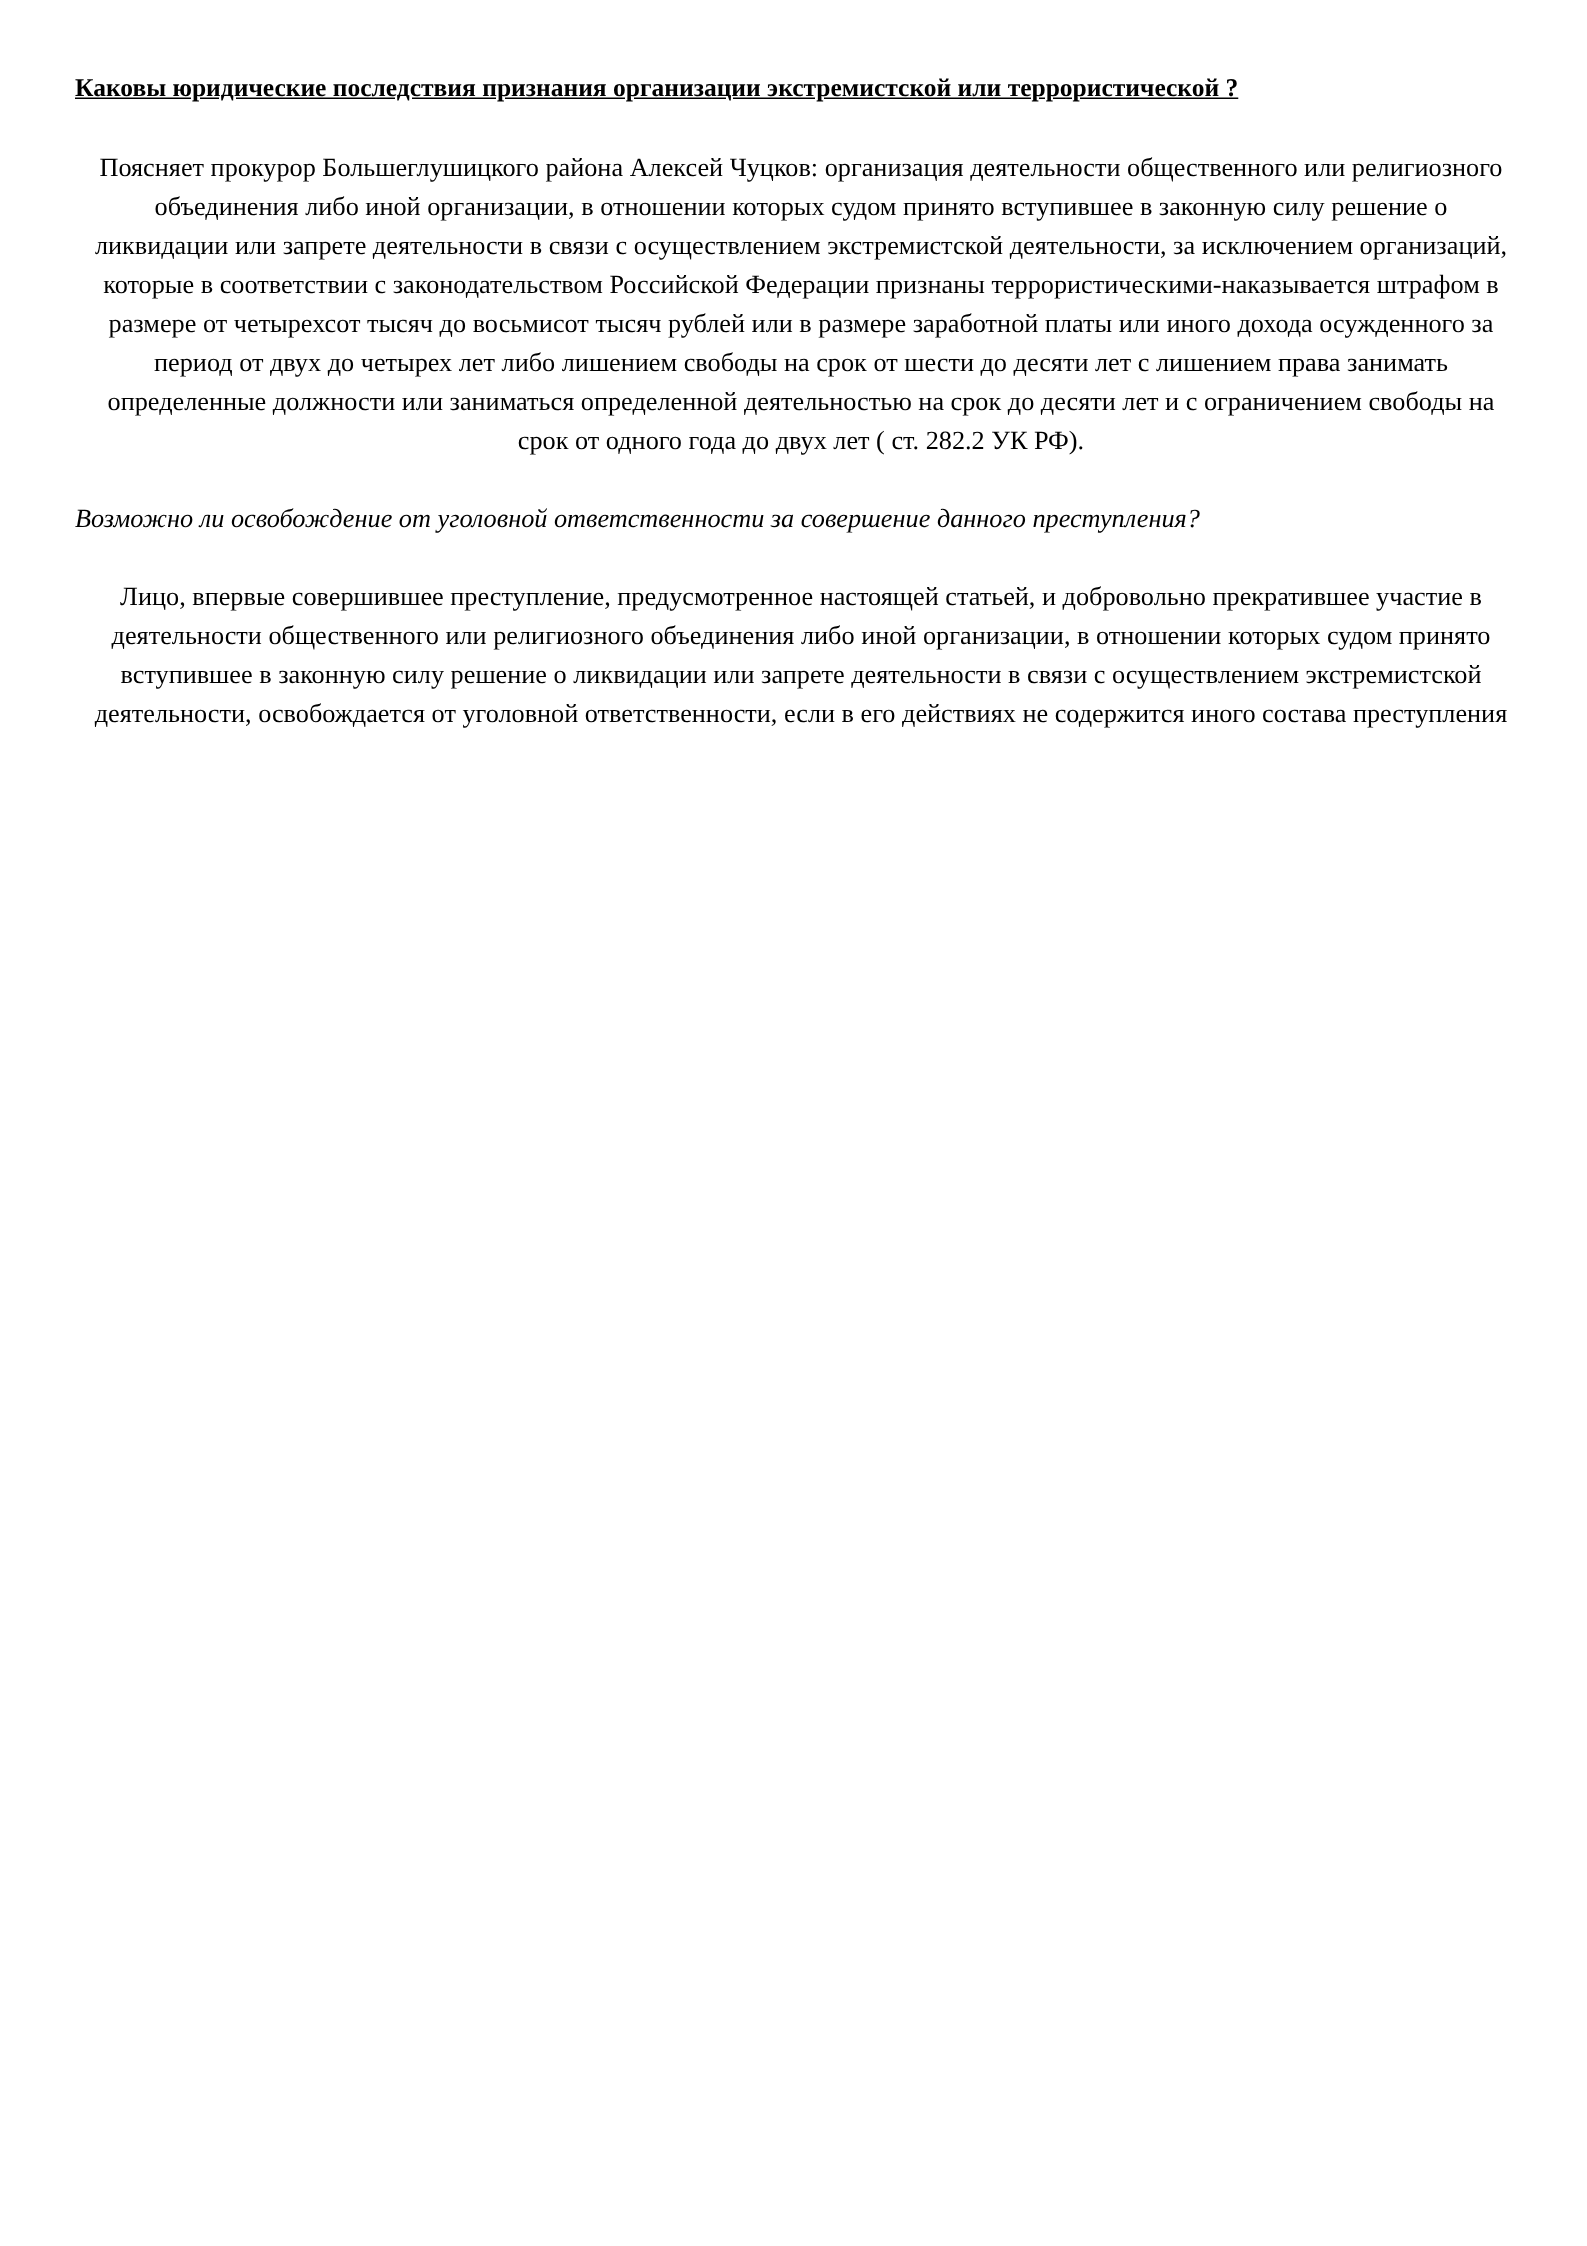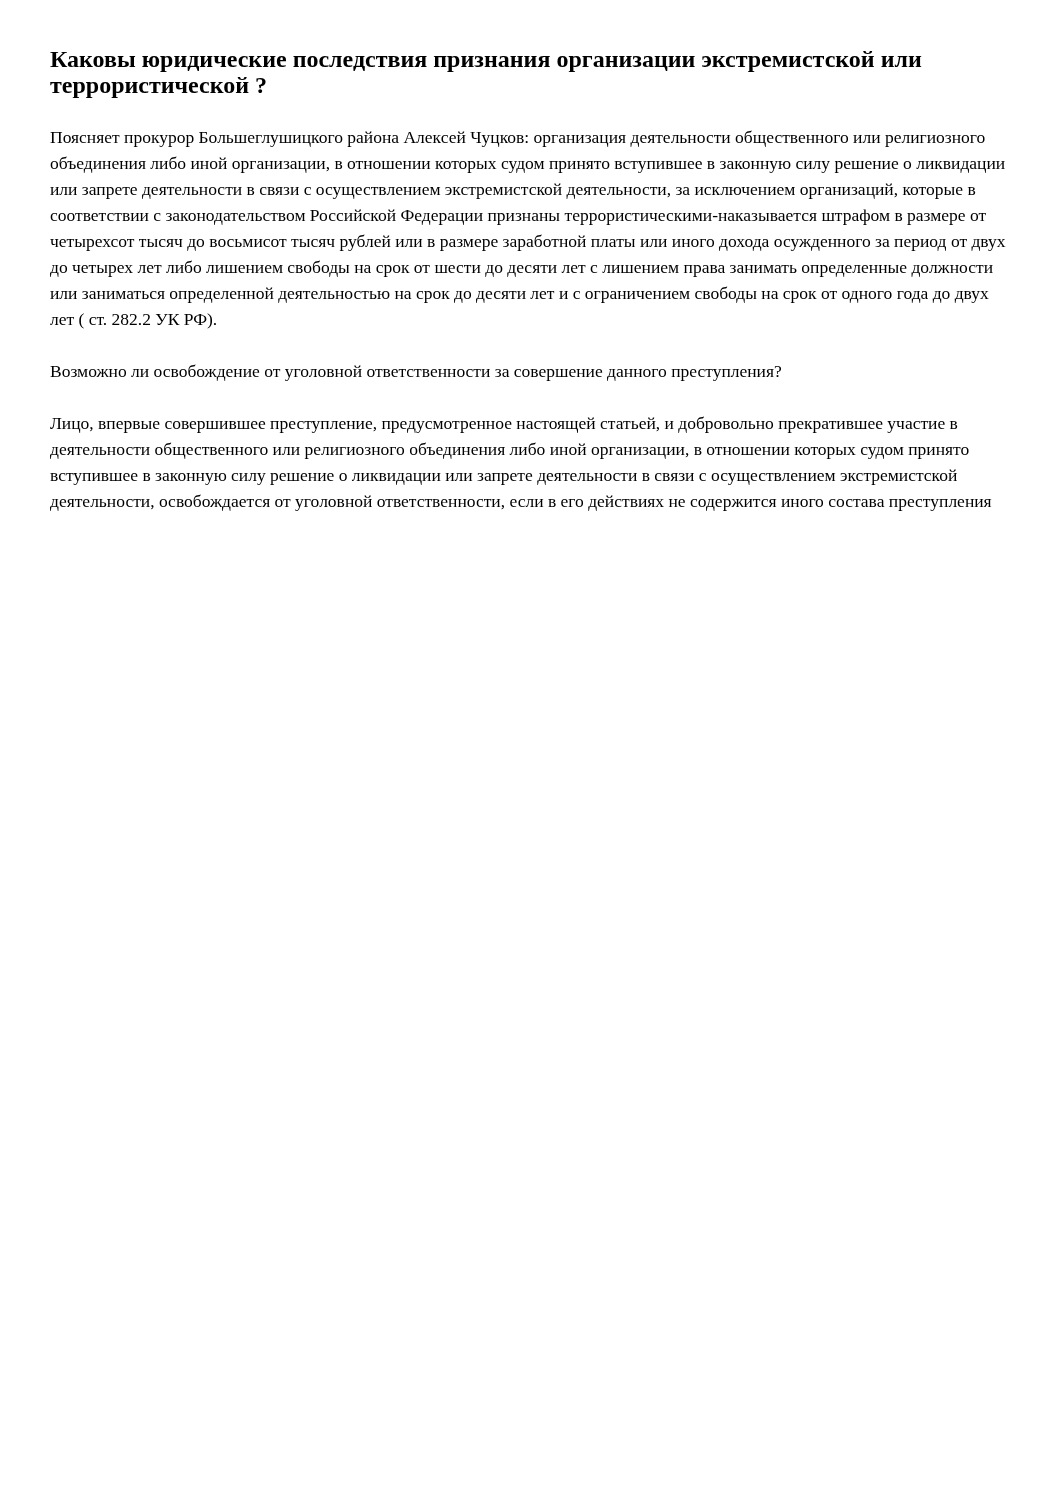--- a/index.html
+++ b/index.html
@@ -19,27 +19,29 @@
     background: #ffffff;
     padding: 46px 52px 0 50px;
     font-family: "Liberation Serif", "DejaVu Serif", serif;
     font-size: 17.5px;
     line-height: 26px;
     color: #000000;
   }
   .doc-title {
     font-weight: bold;
     margin: 0 0 26px 0;
-    font-size: 24px;
+    font-size: 17px;
+    text-decoration: underline;
   }
   .doc-paragraph {
-    margin: 0 0 26px 0;
-    text-align: left;
+    margin: 0 0 26px 12px;
+    text-align: center;
   }
   .doc-question {
+    font-style: italic;
     margin: 0 0 26px 0;
   }
   .doc-date {
     margin: 26px 0 0 0;
   }
 </style>
 </head>
 <body>
 
 <div class="page">

